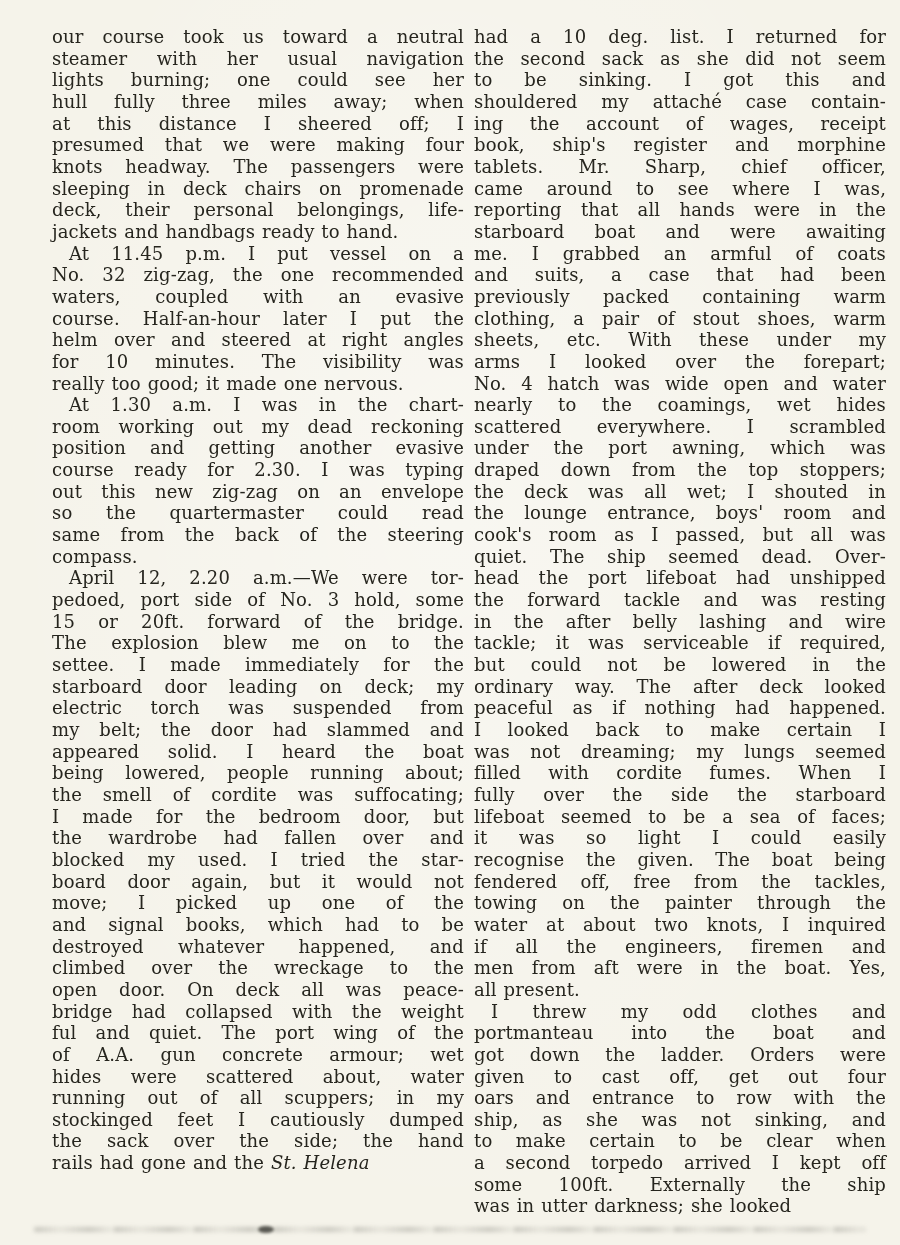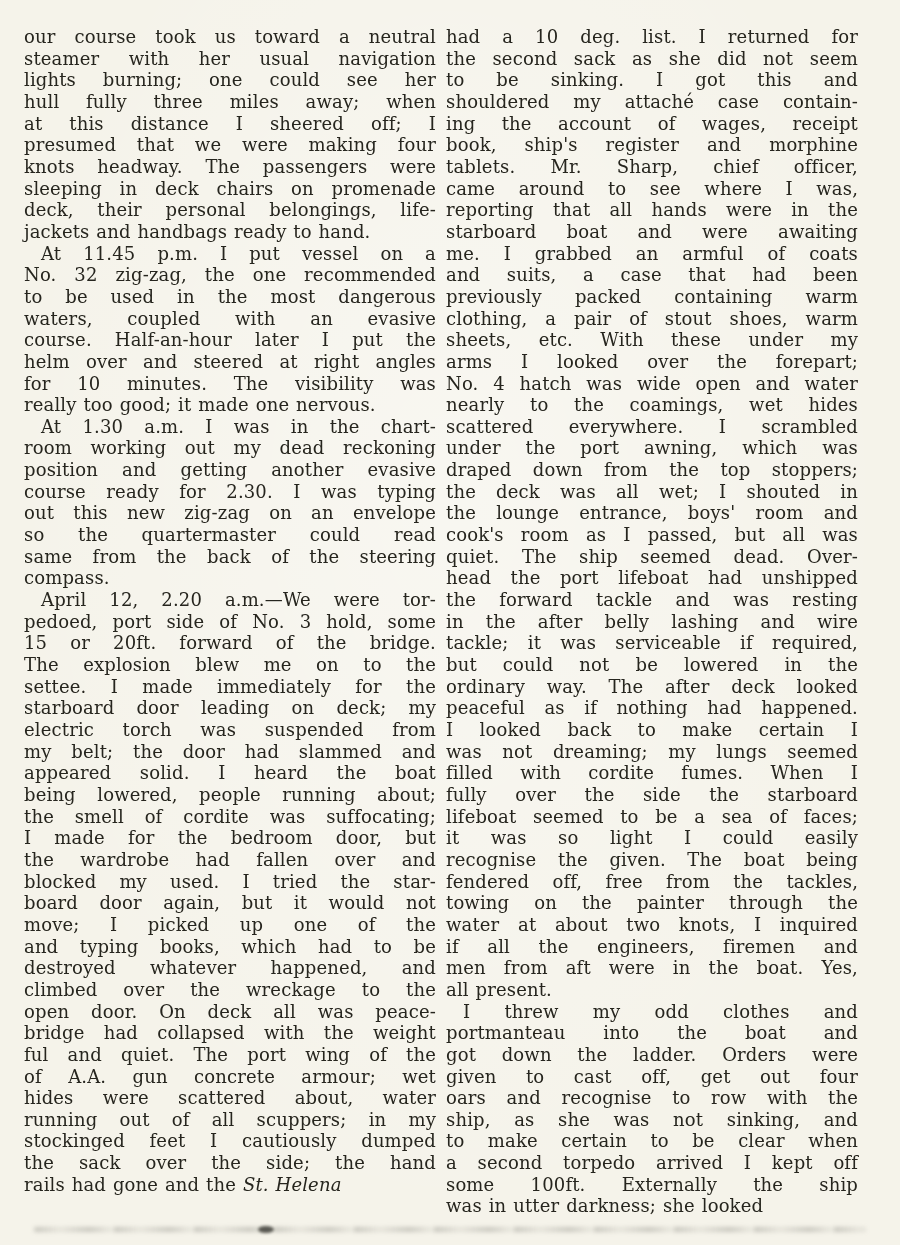--- a/index.html
+++ b/index.html
@@ -14,21 +14,21 @@
     margin: 0 auto;
     background:
       radial-gradient(ellipse at 50% 40%, rgba(255,255,255,0.35), rgba(0,0,0,0) 70%),
       #f5f3ea;
     font-family: "DejaVu Serif", serif;
     color: #26251e;
     overflow: hidden;
   }
   .columns {
     display: flex;
-    padding: 26px 0 0 24px;
+    padding: 26px 0 0 52px;
     gap: 10px;
   }
   .column {
     width: 412px;
     flex: 0 0 412px;
   }
   .line {
     font-size: 18px;
     line-height: 21.65px;
     text-align: justify;
@@ -85,21 +85,20 @@
         <div class="line">lights burning; one could see her</div>
         <div class="line">hull fully three miles away; when</div>
         <div class="line">at this distance I sheered off; I</div>
         <div class="line">presumed that we were making four</div>
         <div class="line">knots headway. The passengers were</div>
         <div class="line">sleeping in deck chairs on promenade</div>
         <div class="line">deck, their personal belongings, life-</div>
         <div class="line last">jackets and handbags ready to hand.</div>
         <div class="line indent">At 11.45 p.m. I put vessel on a</div>
         <div class="line">No. 32 zig-zag, the one recommended</div>
-        <div class="line">to be used in the most dangerous</div>
         <div class="line">waters, coupled with an evasive</div>
         <div class="line">course. Half-an-hour later I put the</div>
         <div class="line">helm over and steered at right angles</div>
         <div class="line">for 10 minutes. The visibility was</div>
         <div class="line last">really too good; it made one nervous.</div>
         <div class="line indent">At 1.30 a.m. I was in the chart-</div>
         <div class="line">room working out my dead reckoning</div>
         <div class="line">position and getting another evasive</div>
         <div class="line">course ready for 2.30. I was typing</div>
         <div class="line">out this new zig-zag on an envelope</div>
@@ -115,21 +114,21 @@
         <div class="line">electric torch was suspended from</div>
         <div class="line">my belt; the door had slammed and</div>
         <div class="line">appeared solid. I heard the boat</div>
         <div class="line">being lowered, people running about;</div>
         <div class="line">the smell of cordite was suffocating;</div>
         <div class="line">I made for the bedroom door, but</div>
         <div class="line">the wardrobe had fallen over and</div>
         <div class="line">blocked my used. I tried the star-</div>
         <div class="line">board door again, but it would not</div>
         <div class="line">move; I picked up one of the</div>
-        <div class="line">and typing books, which had to be</div>
+        <div class="line">and signal books, which had to be</div>
         <div class="line">destroyed whatever happened, and</div>
         <div class="line">climbed over the wreckage to the</div>
         <div class="line">open door. On deck all was peace-</div>
         <div class="line">bridge had collapsed with the weight</div>
         <div class="line">ful and quiet. The port wing of the</div>
         <div class="line">of A.A. gun concrete armour; wet</div>
         <div class="line">hides were scattered about, water</div>
         <div class="line">running out of all scuppers; in my</div>
         <div class="line">stockinged feet I cautiously dumped</div>
         <div class="line">the sack over the side; the hand</div>
@@ -178,21 +177,21 @@
         <div class="line">fendered off, free from the tackles,</div>
         <div class="line">towing on the painter through the</div>
         <div class="line">water at about two knots, I inquired</div>
         <div class="line">if all the engineers, firemen and</div>
         <div class="line">men from aft were in the boat. Yes,</div>
         <div class="line last">all present.</div>
         <div class="line indent">I threw my odd clothes and</div>
         <div class="line">portmanteau into the boat and</div>
         <div class="line">got down the ladder. Orders were</div>
         <div class="line">given to cast off, get out four</div>
-        <div class="line">oars and recognise to row with the</div>
+        <div class="line">oars and entrance to row with the</div>
         <div class="line">ship, as she was not sinking, and</div>
         <div class="line">to make certain to be clear when</div>
         <div class="line">a second torpedo arrived I kept off</div>
         <div class="line">some 100ft. Externally the ship</div>
         <div class="line last">was in utter darkness; she looked</div>
       </div>
   </div>
   <div class="artifact-band"></div>
   <div class="artifact-blob"></div>
 </div>

